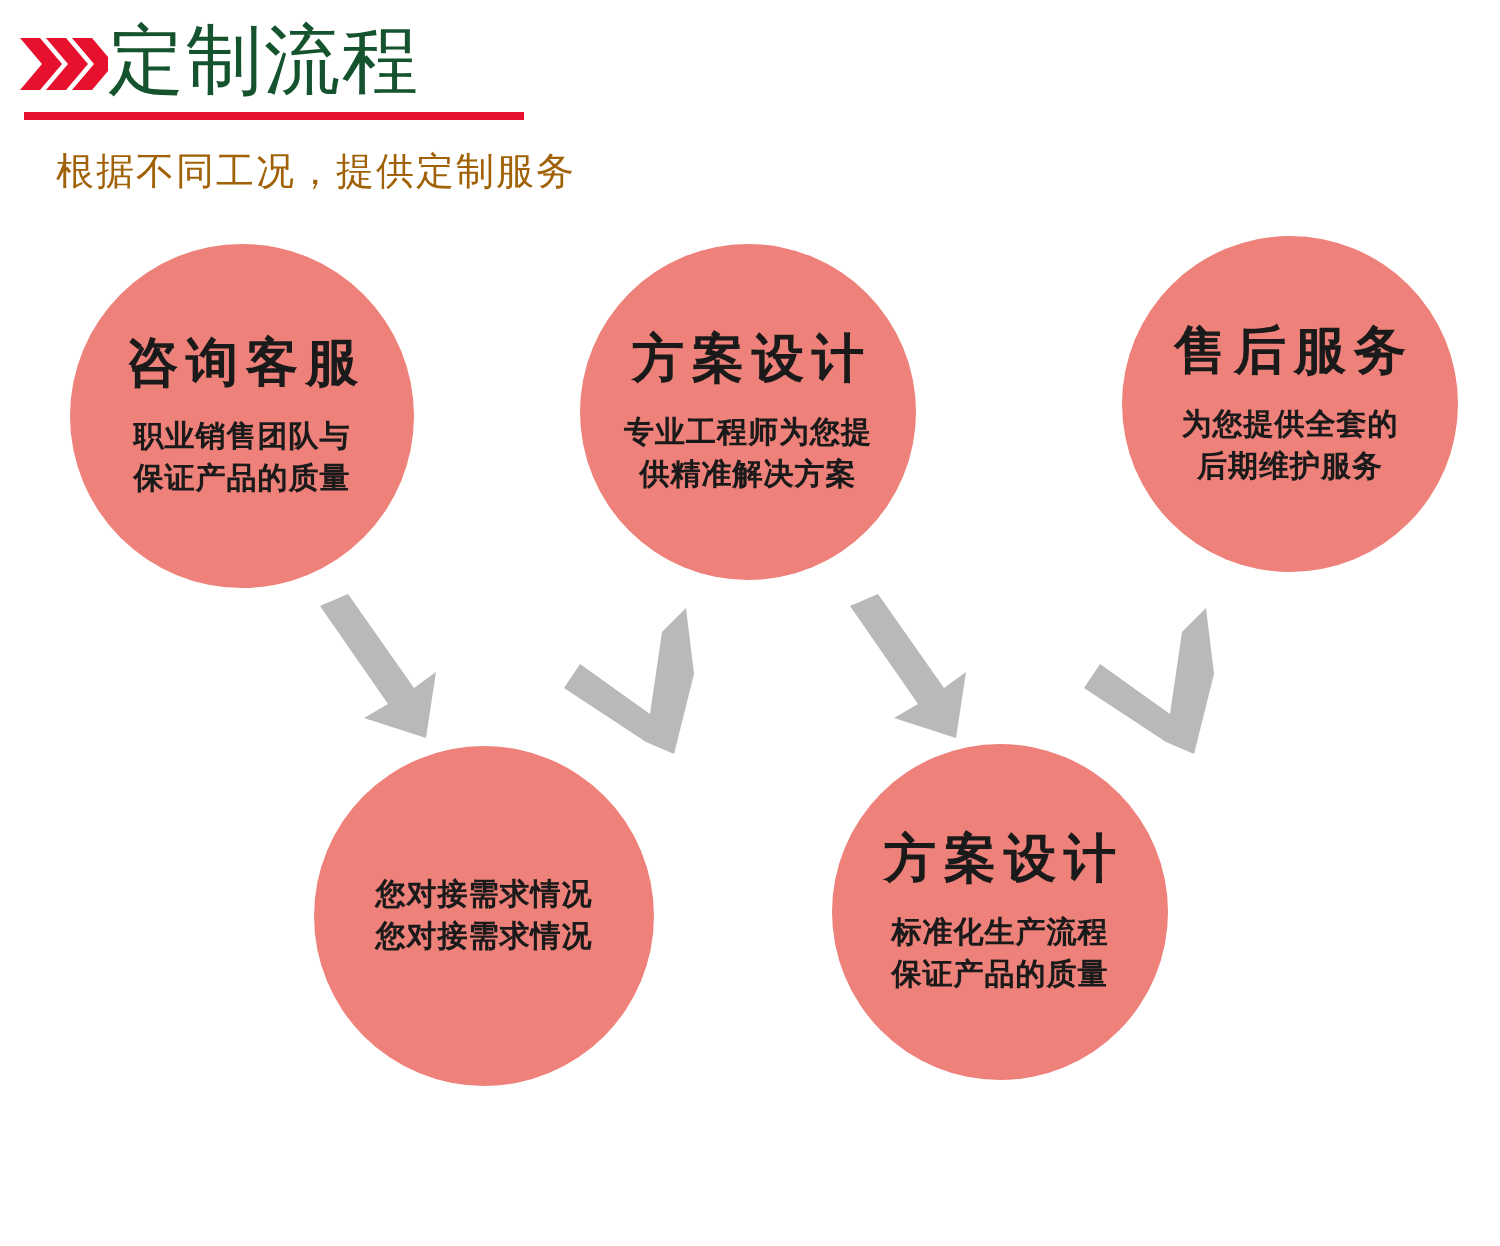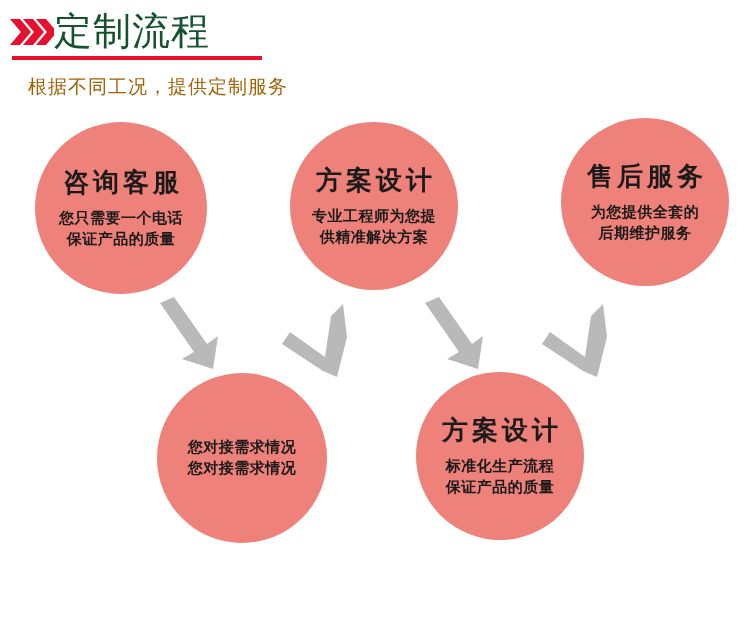--- a/index.html
+++ b/index.html
@@ -132,21 +132,21 @@
     <div class="title-rule"></div>
 
     <div class="page-subtitle">根据不同工况，提供定制服务</div>
   </div>
 
   <div class="flow">
 
     <div class="circle" style="left:35px; top:122px; width:172px; height:172px;">
       <div class="c-title">咨询客服</div>
       <div class="c-desc">
-        <span>您只需要一个电话</span>
+        <span>职业销售团队与</span>
         <span>保证产品的质量</span>
       </div>
     </div>
 
     <div class="circle" style="left:290px; top:122px; width:168px; height:168px;">
       <div class="c-title">方案设计</div>
       <div class="c-desc">
         <span>专业工程师为您提</span>
         <span>供精准解决方案</span>
       </div>

